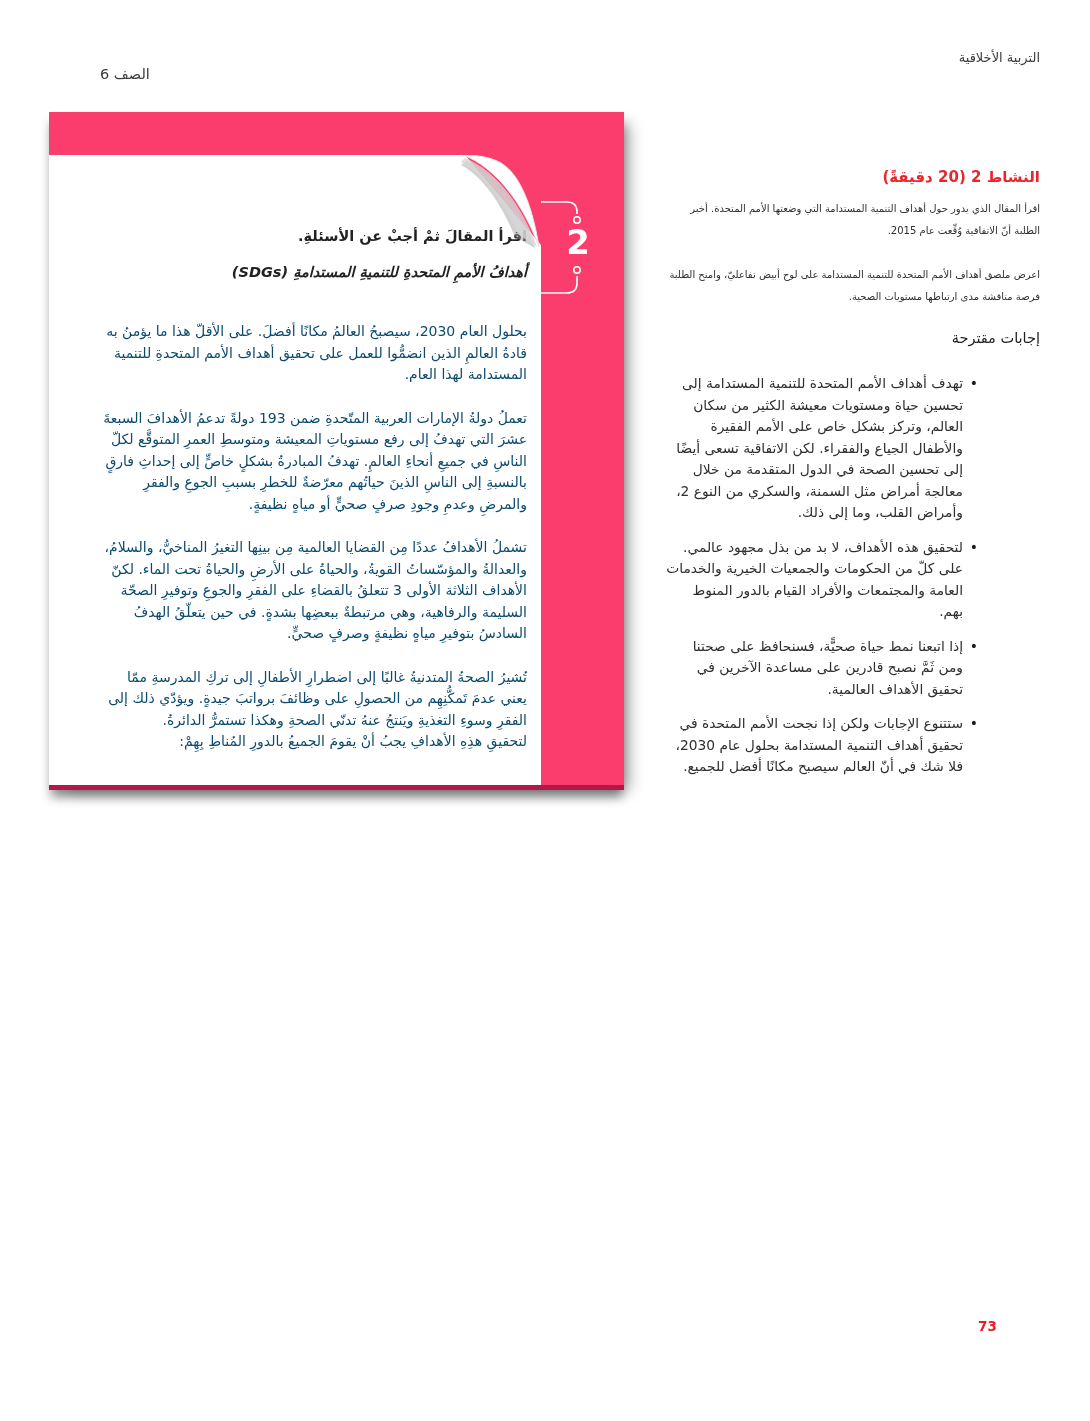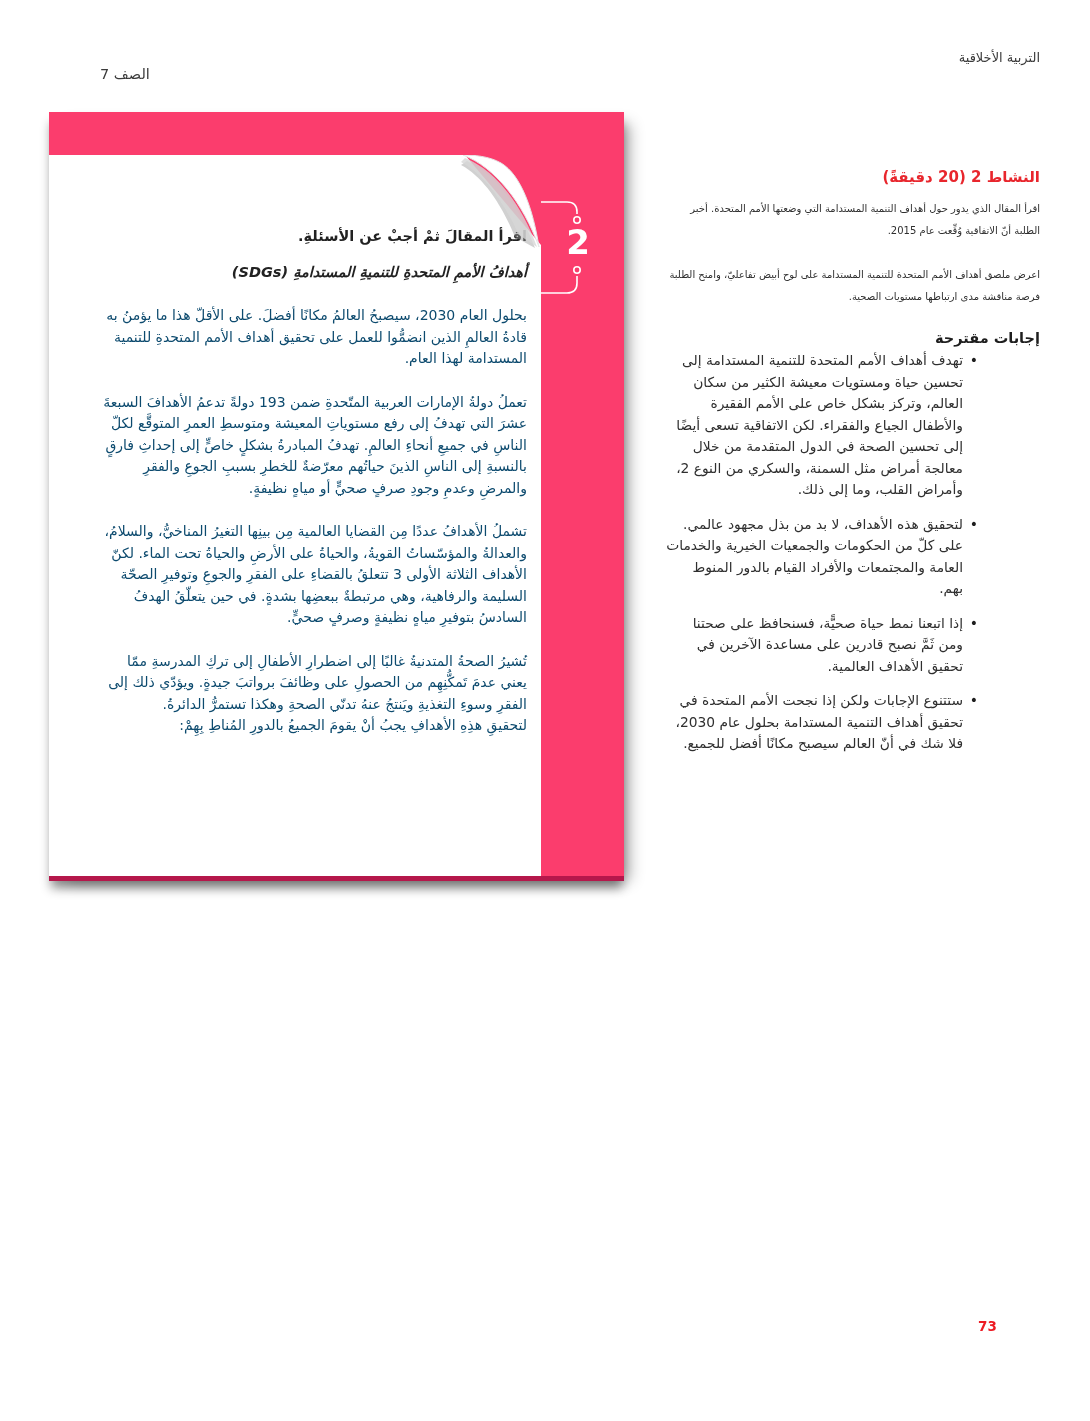--- a/index.html
+++ b/index.html
@@ -12,65 +12,65 @@
   html,body{background:#ffffff;}
   body{font-family:"DejaVu Sans","Liberation Sans",sans-serif;color:var(--ink);}
   #page{position:relative;width:1090px;height:1421px;background:#ffffff;overflow:hidden;margin:0 auto;}
 
   
   .hdr-right{position:absolute;top:50px;right:50px;font-size:13px;color:#3a3a3a;}
   .hdr-left{position:absolute;top:66px;left:100px;font-size:14.5px;color:#3a3a3a;}
 
   
   .card{
-    position:absolute;left:49px;top:112px;width:575px;height:769px;
+    position:absolute;left:49px;top:112px;width:575px;height:678px;
     background:var(--pink);
     border-bottom:5px solid var(--crimson_edge);
     box-shadow:0 9px 10px -2px rgba(0,0,0,.45), 12px 6px 14px -6px rgba(0,0,0,.30);
   }
   .page-sheet{
     position:absolute;left:0;top:43px;width:492px;bottom:0;
     background:#ffffff;
     clip-path:polygon(0 0, calc(100% - 76px) 0, 100% 90px, 100% 100%, 0 100%);
     padding:73px 14px 20px 52px;
     direction:rtl;text-align:right;
   }
   .curl{position:absolute;top:43px;left:410px;width:82px;height:96px;pointer-events:none;}
   .sheet-instruction{font-size:14.5px;font-weight:bold;color:#222;margin-bottom:20px;}
-  .sheet-title{font-size:14.5px;font-weight:bold;font-style:italic;color:#222;margin-bottom:25px;}
+  .sheet-title{font-size:14.5px;font-weight:bold;font-style:italic;color:#222;margin-bottom:41px;}
   .sheet-par{font-size:14px;line-height:21.5px;color:#0c4a6e;margin-bottom:22px;white-space:pre-line;}
 
   
   .band{position:absolute;left:492px;top:43px;width:83px;bottom:0;}
   .band-deco{position:absolute;left:0;top:43px;width:83px;height:100px;}
   .band-number{
     position:absolute;left:0;top:70px;width:74px;text-align:center;
     font-size:34px;font-weight:bold;color:#ffffff;line-height:34px;
   }
 
   
   .activity{position:absolute;top:168px;right:50px;width:374px;direction:rtl;text-align:right;}
   .activity-title{font-size:15px;color:var(--heading_red);margin-bottom:12px;}
   .activity-title .t-label{font-weight:bold;}
   .activity-par{font-size:10px;line-height:21.5px;margin-bottom:23px;color:#2f2f2f;}
-  .answers-heading{font-size:14.5px;font-weight:bold;color:#1e1e1e;margin-bottom:4px;}
+  .answers-heading{font-size:14.5px;font-weight:normal;color:#1e1e1e;margin-bottom:27px;}
   .answers{padding-right:58px;}
   .bullet-item{display:flex;gap:3px;margin-bottom:13px;}
   .bullet-dot{width:16px;flex:0 0 16px;text-align:center;font-size:14px;line-height:21.5px;color:#1e1e1e;}
   .bullet-item p{flex:1;font-size:13.8px;line-height:21.5px;color:#2f2f2f;}
 
   .page-num{position:absolute;left:978px;top:1318px;font-size:13.5px;font-weight:bold;color:#ED1C24;}
 </style>
 </head>
 <body>
 
 <div id="page">
 
   <div class="hdr-right">التربية الأخلاقية</div>
-  <div class="hdr-left">الصف 7</div>
+  <div class="hdr-left">الصف 6</div>
 
   <div class="card">
 
     <div class="page-sheet">
       <p class="sheet-instruction">اقرأ المقالَ ثمْ أجبْ عن الأسئلةِ.</p>
       <p class="sheet-title">أهدافُ الأممِ المتحدةِ للتنميةِ المستدامةِ (SDGs)</p>
       <p class="sheet-par">بحلول العام 2030، سيصبحُ العالمُ مكانًا أفضلَ. على الأقلّ هذا ما يؤمنُ به قادةُ العالمِ الذين انضمُّوا للعمل على تحقيق أهداف الأمم المتحدةِ للتنمية المستدامة لهذا العام.</p>
       <p class="sheet-par">تعملُ دولةُ الإمارات العربية المتّحدةِ ضمن 193 دولةً تدعمُ الأهدافَ السبعةَ عشرَ التي تهدفُ إلى رفع مستوياتِ المعيشة ومتوسطِ العمرِ المتوقَّع لكلّ الناسِ في جميعِ أنحاءِ العالمِ. تهدفُ المبادرةُ بشكلٍ خاصٍّ إلى إحداثِ فارقٍ بالنسبةِ إلى الناسِ الذينَ حياتُهم معرّضةٌ للخطرِ بسببِ الجوعِ والفقرِ والمرضِ وعدمِ وجودِ صرفٍ صحيٍّ أو مياهٍ نظيفةٍ.</p>
       <p class="sheet-par">تشملُ الأهدافُ عددًا مِن القضايا العالمية مِن بينِها التغيرُ المناخيُّ، والسلامُ، والعدالةُ والمؤسّساتُ القويةُ، والحياةُ على الأرضِ والحياةُ تحت الماء. لكنّ الأهداف الثلاثة الأولى 3 تتعلقُ بالقضاءِ على الفقرِ والجوعِ وتوفيرِ الصحّة السليمة والرفاهية، وهي مرتبطةٌ ببعضِها بشدةٍ. في حين يتعلّقُ الهدفُ السادسُ بتوفيرِ مياهٍ نظيفةٍ وصرفٍ صحيٍّ.</p>
       <p class="sheet-par">تُشيرُ الصحةُ المتدنيةُ غالبًا إلى اضطرارِ الأطفالِ إلى تركِ المدرسةِ ممّا يعني عدمَ تَمكُّنِهِم من الحصولِ على وظائفَ برواتبَ جيدةٍ. ويؤدّي ذلك إلى الفقرِ وسوءِ التغذيةِ ويَنتجُ عنهُ تدنّي الصحةِ وهكذا تستمرُّ الدائرةُ.

